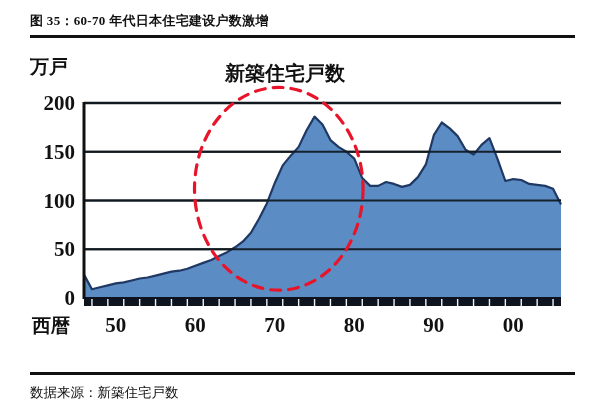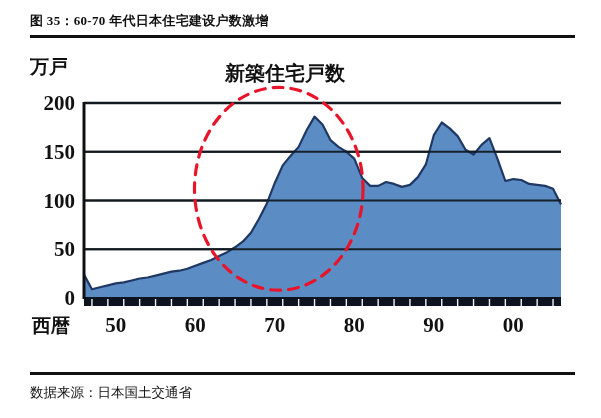--- a/index.html
+++ b/index.html
@@ -180,14 +180,14 @@
       </g>
 
     <text id="x-caption" class="axis-cjk" x="32" y="284">西暦</text>
 
     <ellipse id="highlight-ellipse" fill="none" stroke-width="3.2" stroke-linecap="round" stroke-dasharray="10 8" cx="278.775" cy="140.79999999999998" rx="84.27" ry="101.4" stroke="#e8152a"></ellipse>
   </svg>
 </div>
 
 <div id="footer-block">
   <div id="footer-rule"></div>
-  <div id="source-note">数据来源：日本国土交通省</div>
+  <div id="source-note">数据来源：新築住宅戸数</div>
 </div>
 
 </body></html>

